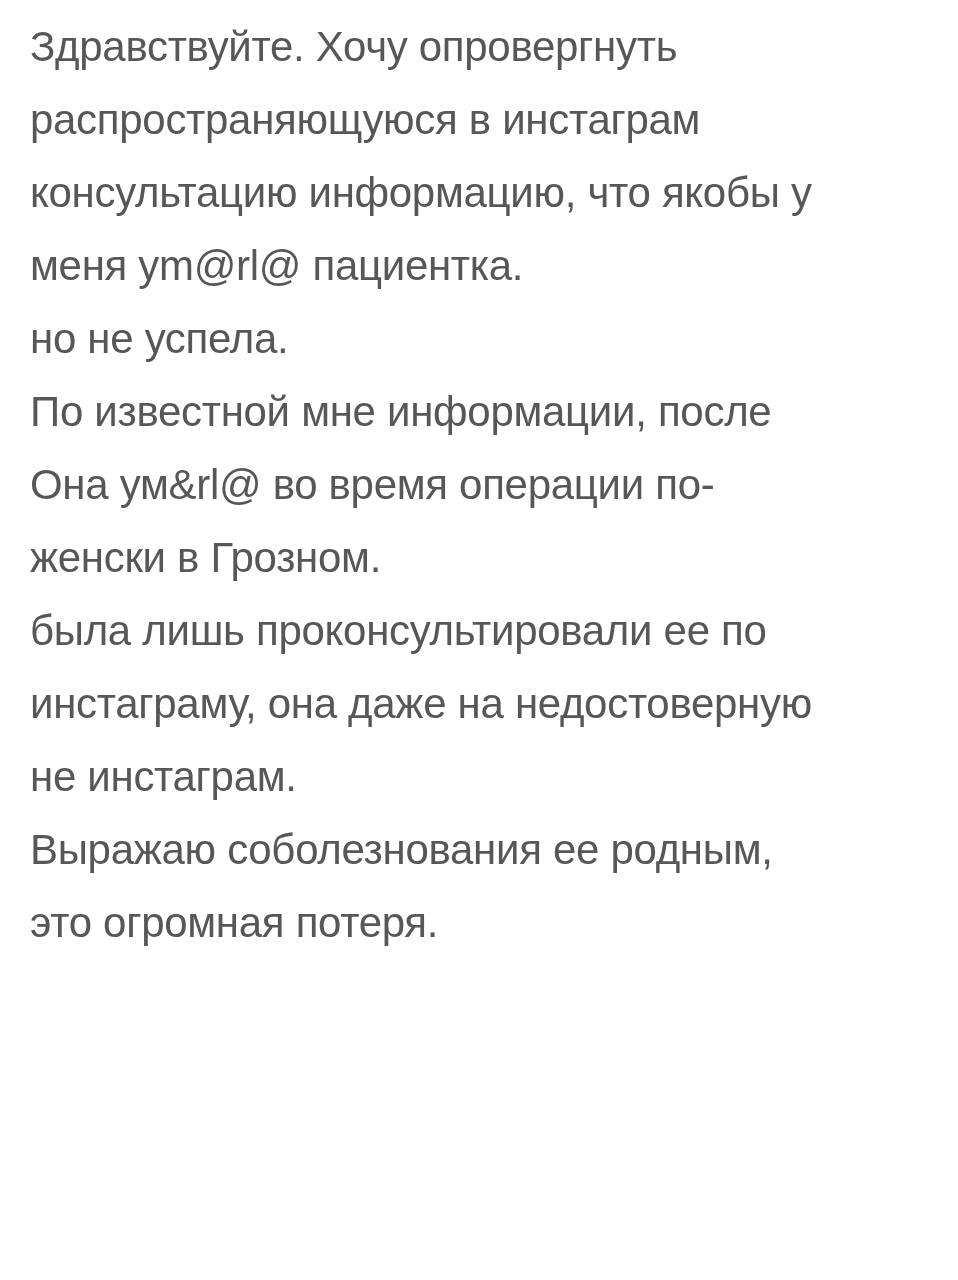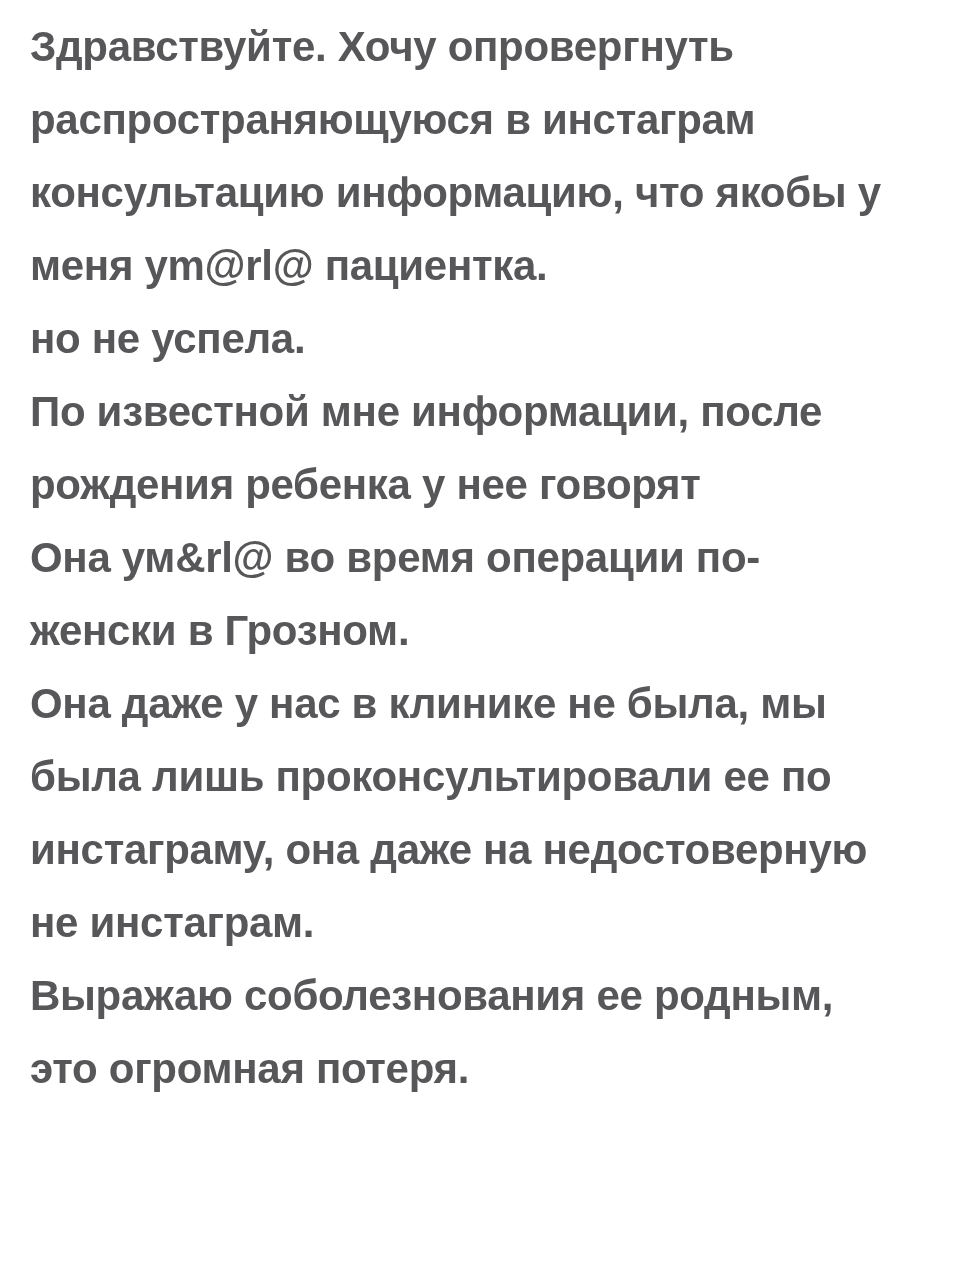--- a/index.html
+++ b/index.html
@@ -20,35 +20,32 @@
     right: 40px;
     color: #57575a;
     font-size: 42px;
     line-height: 73px;
     letter-spacing: -0.3px;
     font-weight: 400;
   }
   .text-line {
     white-space: nowrap;
     height: 73px;
-    font-weight: bold;
   }
 </style>
 </head>
 <body>
 
 <div class="message-text">
   <div class="text-line">Здравствуйте. Хочу опровергнуть</div>
   <div class="text-line">распространяющуюся в инстаграм</div>
   <div class="text-line">консультацию информацию, что якобы у</div>
   <div class="text-line">меня ym@rl@ пациентка.</div>
   <div class="text-line">но не успела.</div>
   <div class="text-line">По известной мне информации, после</div>
-  <div class="text-line">рождения ребенка у нее говорят</div>
   <div class="text-line">Она ум&amp;rl@ во время операции по-</div>
   <div class="text-line">женски в Грозном.</div>
-  <div class="text-line">Она даже у нас в клинике не была, мы</div>
   <div class="text-line">была лишь проконсультировали ее по</div>
   <div class="text-line">инстаграму, она даже на недостоверную</div>
   <div class="text-line">не инстаграм.</div>
   <div class="text-line">Выражаю соболезнования ее родным,</div>
   <div class="text-line">это огромная потеря.</div>
 </div>
 
 </body></html>

